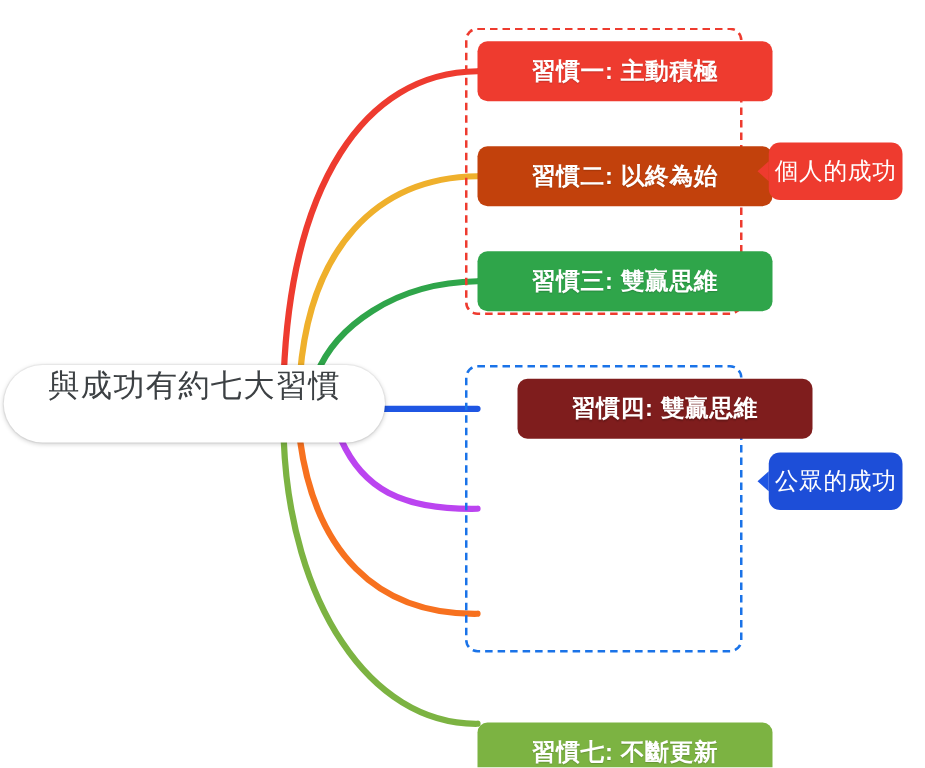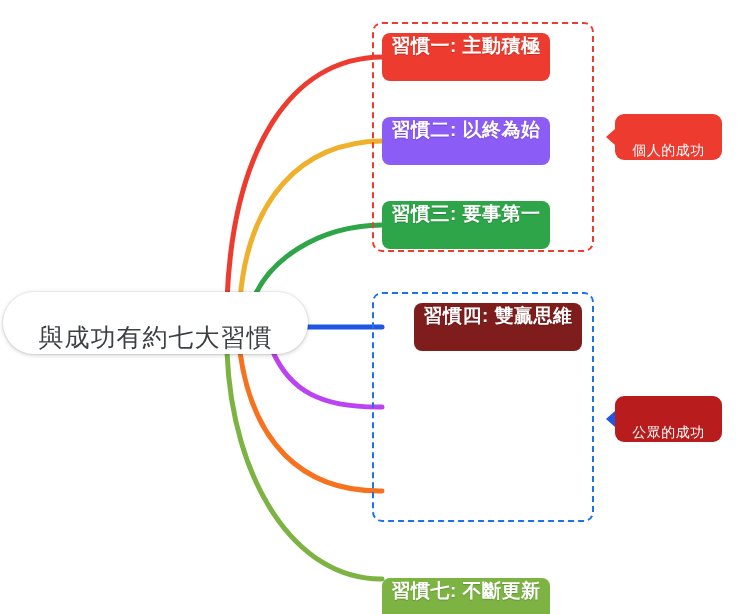--- a/index.html
+++ b/index.html
@@ -41,69 +41,69 @@
   #group-public {
     left: 372px;
     top: 292px;
     width: 222px;
     height: 230px;
     border-color: #1a73e8;
   }
   .habit {
     position: absolute;
     left: 382px;
-    width: 168px;
+    width: 236px;
     height: 48px;
     border-radius: 8px;
     display: flex;
-    align-items: flex-start;
+    align-items: center;
     justify-content: center;
     color: #ffffff;
     font-size: 19px;
     font-weight: bold;
     letter-spacing: 0.5px;
     text-shadow: 0 1px 1px rgba(0,0,0,0.18);
     box-sizing: border-box;
   }
   #habit-1 { top: 33px;  background: #ee3b2f; }
-  #habit-2 { top: 117px; background: #8b5cf6; }
+  #habit-2 { top: 117px; background: #c2410c; }
   #habit-3 { top: 201px; background: #2fa54a; }
   #habit-4 { top: 303px; background: #7f1d1d; margin-left: 32px; }
   #habit-5 { top: 383px; background: #bb44f0; }
   #habit-6 { top: 467px; background: #f7711f; }
   #habit-7 { top: 578px; background: #7cb342; }
 
   #root-node {
     position: absolute;
     left: 3px;
     top: 292px;
     width: 305px;
     height: 62px;
     background: #ffffff;
     border-radius: 31px;
     display: flex;
-    align-items: flex-end;
+    align-items: flex-start;
     justify-content: center;
     font-size: 25px;
     color: #3c4043;
     letter-spacing: 1px;
     box-shadow: 0 1px 4px rgba(0,0,0,0.22), 0 0 0 1px rgba(0,0,0,0.04);
     box-sizing: border-box;
   }
 
   .callout {
     position: absolute;
     width: 107px;
     height: 46px;
     border-radius: 9px;
     display: flex;
-    align-items: flex-end;
+    align-items: center;
     justify-content: center;
     color: #ffffff;
-    font-size: 14px;
+    font-size: 19px;
     letter-spacing: 0.5px;
     box-sizing: border-box;
   }
   .callout::before {
     content: "";
     position: absolute;
     left: -9px;
     top: 50%;
     margin-top: -8px;
     width: 0;
@@ -113,22 +113,22 @@
     border-right: 9px solid currentColor;
   }
   #callout-personal {
     left: 615px;
     top: 114px;
     background: #ee3b2f;
     color: #ee3b2f;
   }
   #callout-public {
     left: 615px;
-    top: 396px;
-    background: #b91c1c;
+    top: 362px;
+    background: #1d4ed8;
     color: #1f56e3;
   }
   .callout .callout-text {
     color: #ffffff;
   }
 </style>
 </head>
 <body>
 
 <div id="canvas">
@@ -146,21 +146,21 @@
   <div class="group-box" id="group-personal"></div>
   <div class="group-box" id="group-public"></div>
 
   <div class="habit" id="habit-1">
     <span>習慣一: 主動積極</span>
   </div>
   <div class="habit" id="habit-2">
     <span>習慣二: 以終為始</span>
   </div>
   <div class="habit" id="habit-3">
-    <span>習慣三: 要事第一</span>
+    <span>習慣三: 雙贏思維</span>
   </div>
   <div class="habit" id="habit-4">
     <span>習慣四: 雙贏思維</span>
   </div>
   <div class="habit" id="habit-7">
     <span>習慣七: 不斷更新</span>
   </div>
 
   <div id="root-node">
     <span>與成功有約七大習慣</span>

